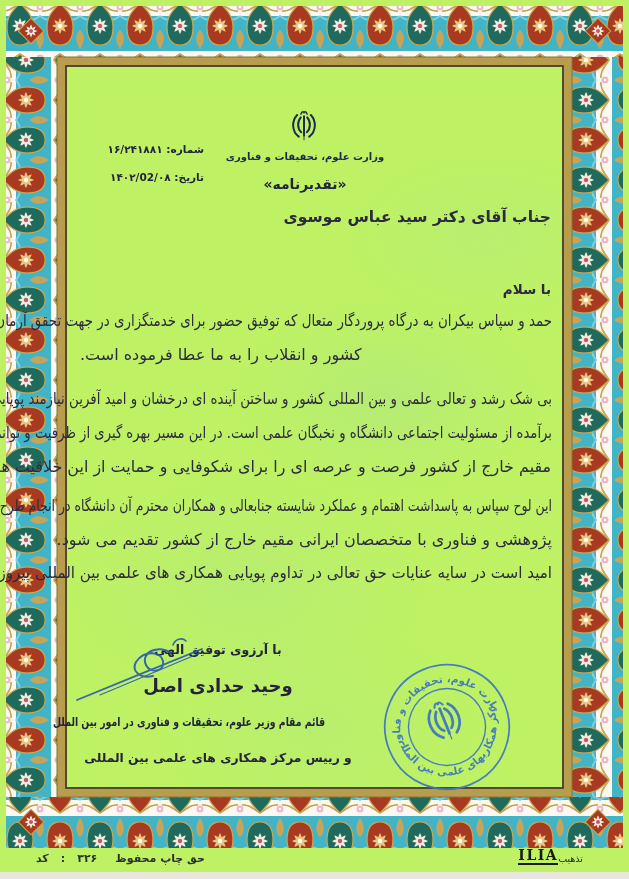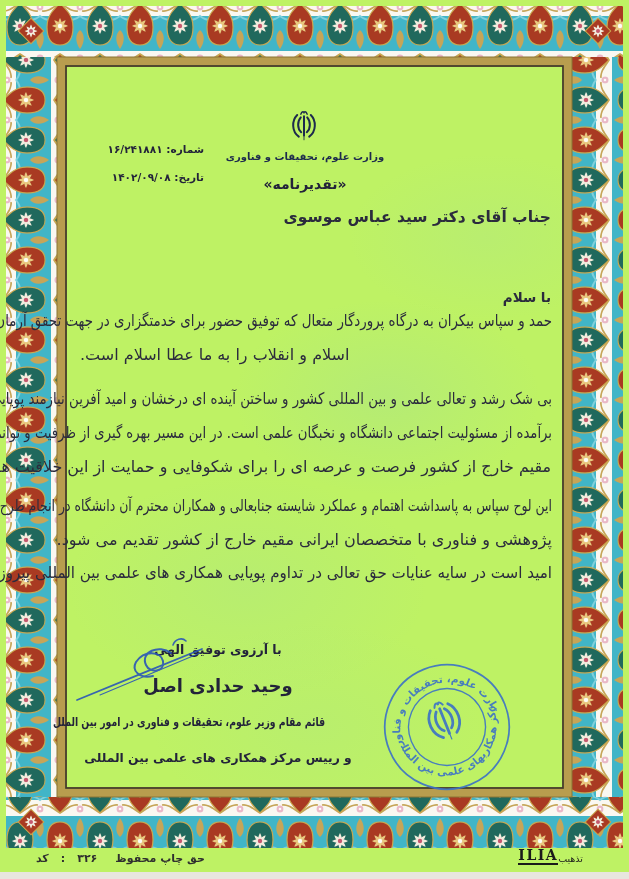--- a/index.html
+++ b/index.html
@@ -19,21 +19,21 @@
   }
   .abs{position:absolute;}
   .rtl{direction:rtl;}
   .meta{left:82px;top:143px;width:122px;text-align:right;font-size:10.5px;font-weight:700;color:#23233a;}
   .meta .row{margin-bottom:16px;white-space:nowrap;}
   .emblem-top{left:284px;top:108px;width:40px;height:42px;color:#1d2a4d;}
   .ministry{left:195px;top:151px;width:220px;text-align:center;font-size:10px;font-weight:700;color:#1d2a4d;}
   .doc-title{left:195px;top:176px;width:220px;text-align:center;font-size:14px;font-weight:700;color:#23233a;}
   .recip1{right:78px;top:208px;font-size:15.5px;font-weight:700;}
   .recip2{right:78px;top:243px;font-size:15.5px;font-weight:700;}
-  .salam{right:78px;top:281px;font-size:13.5px;font-weight:700;margin-top:8px;}
+  .salam{right:78px;top:281px;font-size:13.5px;font-weight:700;}
   .para{left:80px;width:472px;font-size:16px;font-weight:500;line-height:34px;color:#2b2b3d;}
   .p1{top:304px;} .p2{top:382px;} .p3{top:489px;} .p4{top:556px;}
   .bline{direction:rtl;white-space:nowrap;text-align:justify;text-align-last:justify;overflow:visible;}
   .bline.end-left{text-align-last:left;}
   .bline.end-center{text-align-last:center;}
   .fit{transform-origin:100% 50%;}
   .fitc{transform-origin:50% 50%;}
   .closing{left:82px;top:632px;width:272px;text-align:center;line-height:36px;font-weight:700;color:#23233a;}
   .closing .c1{font-size:12.5px;} .closing .c2{font-size:18px;}
   .closing .c3{font-size:11.8px;white-space:nowrap;} .closing .c4{font-size:12.3px;white-space:nowrap;}
@@ -119,35 +119,35 @@
     <rect x="66" y="66" width="497" height="722" fill="none" stroke="#46382a" stroke-width="1.8"></rect>
 
     <use href="#cornerStar" xlink:href="#cornerStar" x="31" y="31"></use>
     <use href="#cornerStar" xlink:href="#cornerStar" x="598" y="31"></use>
     <use href="#cornerStar" xlink:href="#cornerStar" x="31" y="822"></use>
     <use href="#cornerStar" xlink:href="#cornerStar" x="598" y="822"></use>
   </svg>
 
   <div class="abs meta rtl">
     <div class="row">شماره: ۱۶/۲۴۱۸۸۱</div>
-    <div class="row">تاریخ: ۱۴۰۲/۰۹/۰۸</div>
+    <div class="row">تاریخ: ۱۴۰۲/02/۰۸</div>
   </div>
 
   <svg class="abs emblem-top" viewBox="0 0 100 100">
     <use href="#emblem" xlink:href="#emblem" width="100" height="100"></use>
   </svg>
   <div class="abs ministry rtl">وزارت علوم، تحقیقات و فناوری</div>
   <div class="abs recip1 rtl">جناب آقای دکتر سید عباس موسوی</div>
 
   <div class="abs doc-title rtl">«تقدیرنامه»</div>
   <div class="abs salam rtl">با سلام</div>
 
   <div class="abs para p1">
     <div class="bline fit" style="transform: scaleX(0.837);">حمد و سپاس بیکران به درگاه پروردگار متعال که توفیق حضور برای خدمتگزاری در جهت تحقق آرمان های والا و متعالی</div>
-    <div class="bline end-left fit">اسلام و انقلاب را به ما عطا اسلام است.</div>
+    <div class="bline end-left fit">کشور و انقلاب را به ما عطا فرموده است.</div>
   </div>
   <div class="abs para p2">
     <div class="bline fit" style="transform: scaleX(0.834);">بی شک رشد و تعالی علمی و بین المللی کشور و ساختن آینده ای درخشان و امید آفرین نیازمند پویایی، نشاط و خلاقیت</div>
     <div class="bline fit" style="transform: scaleX(0.824);">برآمده از مسئولیت اجتماعی دانشگاه و نخبگان علمی است. در این مسیر بهره گیری از ظرفیت و توانمندی نخبگان ایرانی</div>
     <div class="bline end-center fitc" style="transform: scaleX(0.996);">مقیم خارج از کشور فرصت و عرصه ای را برای شکوفایی و حمایت از این خلاقیت ها فراهم می کند.</div>
   </div>
   <div class="abs para p3">
     <div class="bline fit" style="transform: scaleX(0.778);">این لوح سپاس به پاسداشت اهتمام و عملکرد شایسته جنابعالی و همکاران محترم آن دانشگاه در انجام طرح های مشترک علمی،</div>
     <div class="bline end-center fitc">پژوهشی و فناوری با متخصصان ایرانی مقیم خارج از کشور تقدیم می شود.</div>
   </div>

